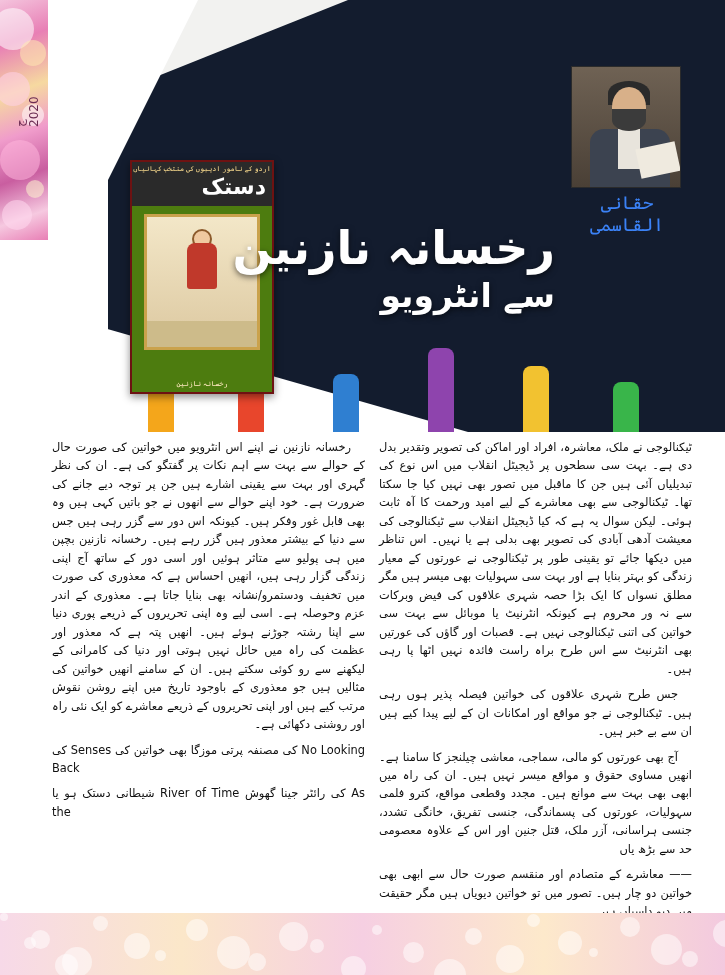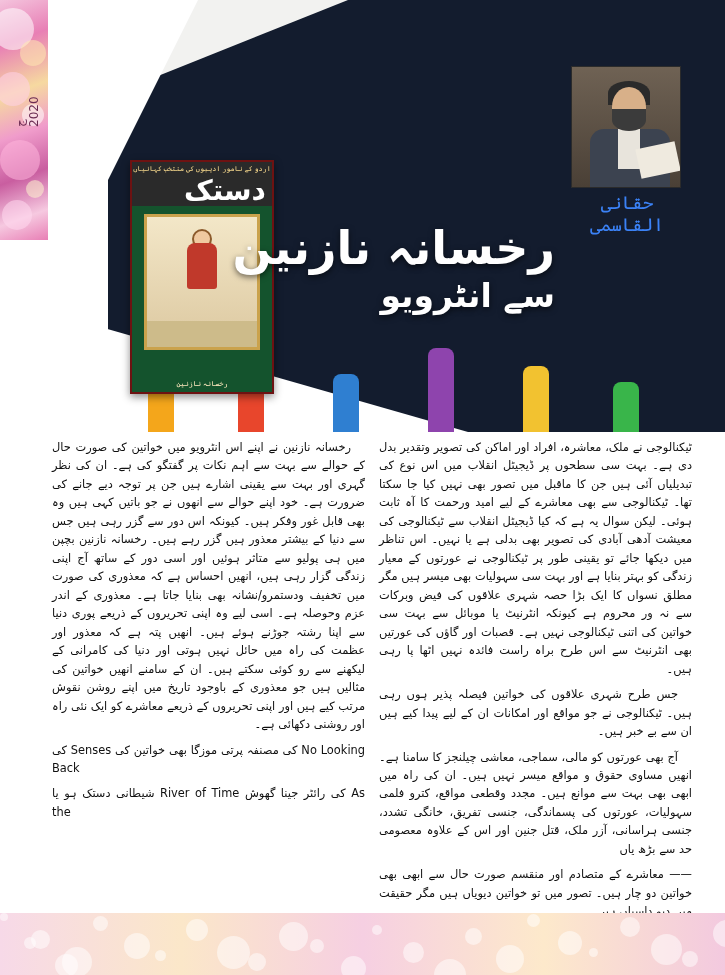--- a/index.html
+++ b/index.html
@@ -54,28 +54,28 @@
     position:absolute;left:0;bottom:0;width:0;height:0;
     border-left:420px solid #ffffff;border-top:120px solid transparent;
   }
   
   .bars{position:absolute;left:60px;bottom:0;width:617px;height:100px;}
   .bar{position:absolute;bottom:0;border-radius:8px 8px 0 0;}
 
   
   .book{
     position:absolute;left:82px;top:160px;width:140px;height:230px;
-    background:#14532d;border:2px solid #6d1212;
+    background:#4d7c0f;border:2px solid #6d1212;
     box-shadow:0 3px 8px rgba(0,0,0,.45);
     overflow:hidden;
   }
   .book-top{position:absolute;left:0;top:0;right:0;height:44px;background:#2a2a2a;color:#fff;}
   .book-top .bt1{font-size:7px;text-align:center;margin-top:3px;color:#f3d58a;}
   .book-title{
-    position:absolute;right:6px;top:12px;font-size:28px;color:#ffffff;
+    position:absolute;right:6px;top:12px;font-size:22px;color:#ffffff;
     font-family:"DejaVu Sans",sans-serif;font-weight:bold;
   }
   .book-img{
     position:absolute;left:12px;top:52px;right:12px;height:130px;
     background:linear-gradient(#f3e7c8,#dcc8a0);
     border:3px solid #caa24c;
   }
   .book-img .fig{
     position:absolute;left:50%;top:26px;transform:translateX(-50%);
     width:30px;height:46px;background:#c0392b;border-radius:8px 8px 3px 3px;

